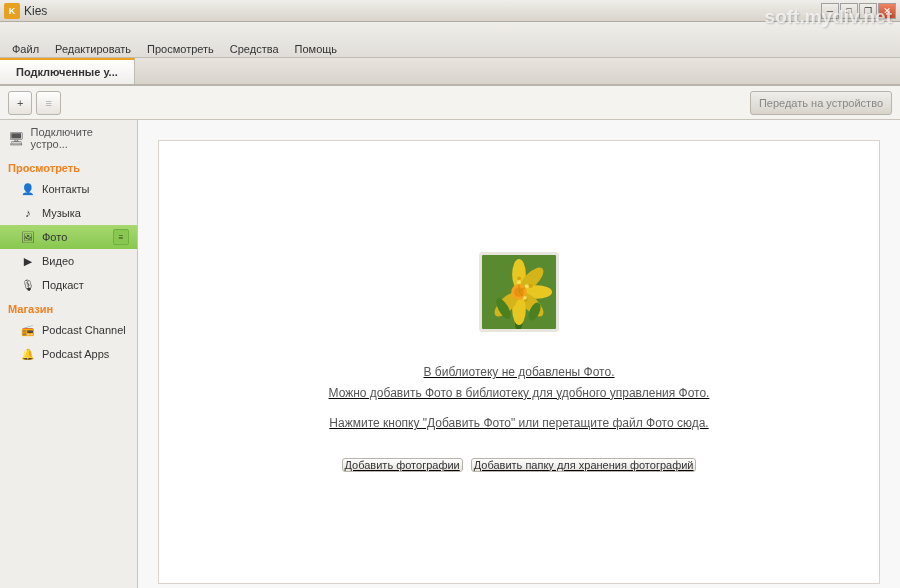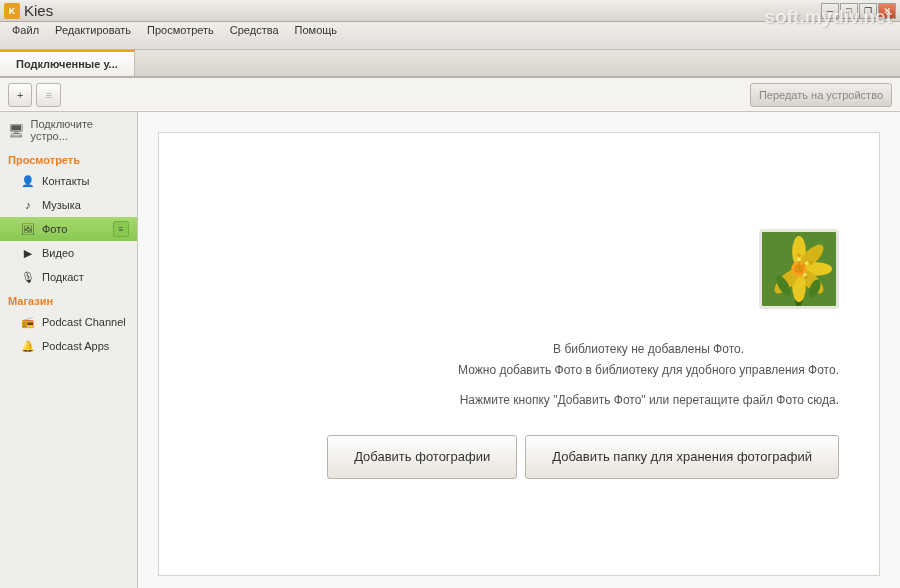--- a/index.html
+++ b/index.html
@@ -25,46 +25,46 @@
     #titlebar-icon {
       width: 16px;
       height: 16px;
       margin-right: 4px;
       background: #e8a020;
       border-radius: 2px;
       display: flex; align-items: center; justify-content: center;
       color: white; font-size: 9px; font-weight: bold;
     }
     #titlebar-title {
-      font-size: 15px;
+      font-size: 12px;
       color: #333;
       flex: 1;
     }
     #titlebar-controls {
       display: flex;
       gap: 1px;
     }
     .title-btn {
       width: 18px; height: 16px;
       background: linear-gradient(to bottom, #f0eeea, #d8d4cc);
       border: 1px solid #a0a0a0;
       font-size: 9px;
       cursor: pointer;
       display: flex; align-items: center; justify-content: center;
       color: #333;
     }
     #close-btn { background: linear-gradient(to bottom, #f08060, #c05030); color: white; }
 
     
     #menubar {
-      height: 28px;
+      height: 36px;
       background: linear-gradient(to bottom, #f0eeea, #e0ddd8);
       border-bottom: 1px solid #c0bcb4;
       display: flex;
-      align-items: flex-start;
+      align-items: flex-end;
       padding: 0 4px;
     }
     .menu-item {
       padding: 2px 8px;
       font-size: 11px;
       color: #333;
       cursor: pointer;
     }
 
     
@@ -200,23 +200,24 @@
       padding: 20px;
       position: relative;
     }
     #content-inner {
       background: white;
       border: 1px solid #d8d4cc;
       width: 100%;
       height: 100%;
       display: flex;
       flex-direction: column;
-      align-items: flex-end;
+      align-items: center;
       justify-content: center;
       padding: 40px;
+      text-decoration: underline;
     }
     #photo-icon {
       width: 80px;
       height: 80px;
       border: 3px solid #e8e4de;
       border-radius: 4px;
       margin-bottom: 30px;
       overflow: hidden;
       display: flex; align-items: center; justify-content: center;
       background: white;
@@ -233,26 +234,26 @@
       margin-bottom: 10px;
     }
     .content-text.hint {
       margin-bottom: 24px;
     }
     #buttons-row {
       display: flex;
       gap: 8px;
     }
     .action-btn {
-      height: 44px;
-      padding: 0 26px;
+      height: 14px;
+      padding: 0 2px;
       background: linear-gradient(to bottom, #fefefe, #e8e4de);
       border: 1px solid #b8b4ac;
       border-radius: 3px;
-      font-size: 13px;
+      font-size: 11px;
       cursor: pointer;
       color: #333;
     }
   </style>
 </head>
 <body>
 
 <div id="titlebar">
   <div id="titlebar-icon">K</div>
   <span id="titlebar-title">Kies</span>

